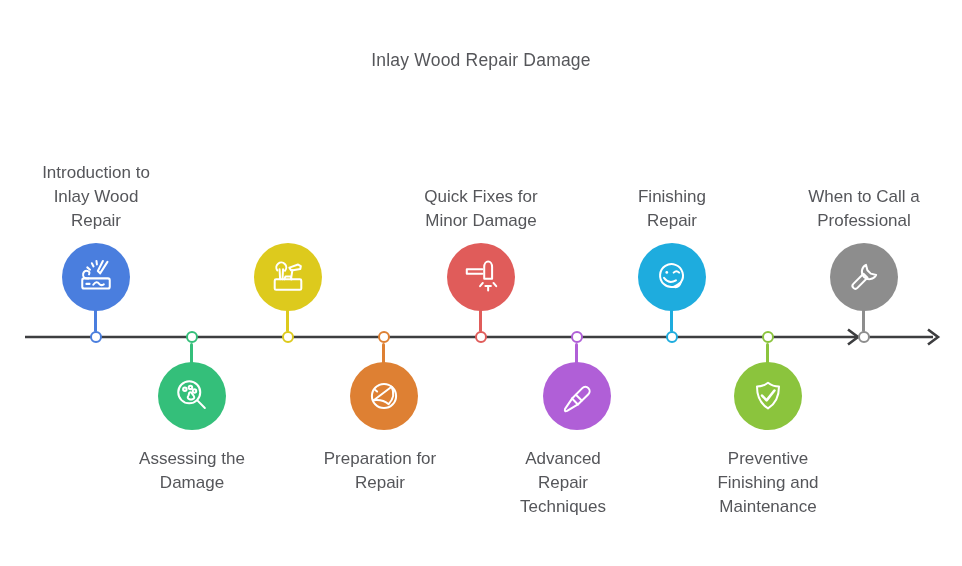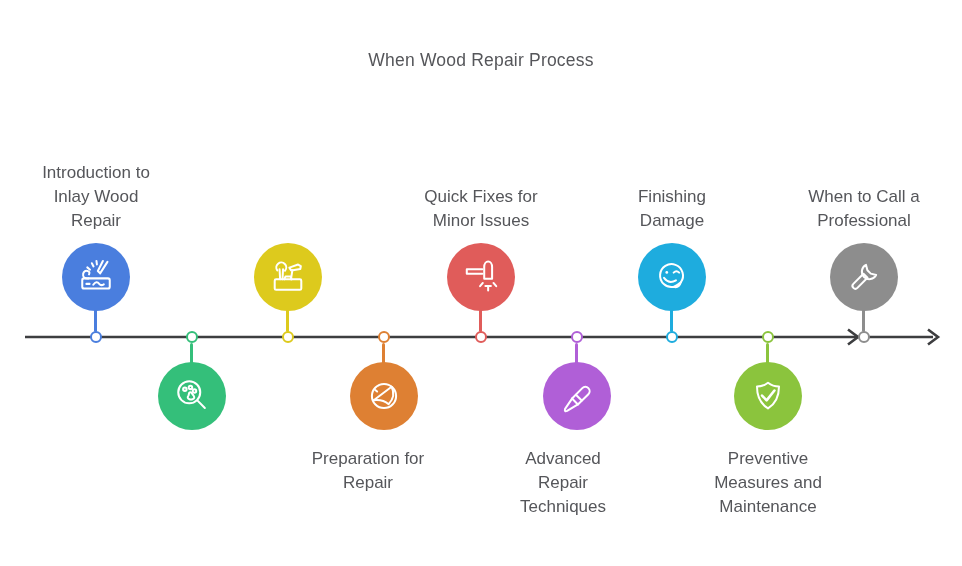--- a/index.html
+++ b/index.html
@@ -39,21 +39,21 @@
   }
   .label.above{bottom:333px;}
   .label.below{top:447px;}
   svg.icon{display:block;}
 </style>
 </head>
 <body>
 
 <div id="canvas">
 
-  <div class="title">When Wood Repair Process</div>
+  <div class="title">Inlay Wood Repair Damage</div>
 
   <svg class="line-layer" width="962" height="566" viewBox="0 0 962 566" fill="none">
     <line x1="25" y1="337" x2="933" y2="337" stroke-width="2.6" style="stroke: rgb(61, 62, 64);"></line>
     <polyline points="848,329.5 858,337 848,344.5" stroke-width="2.6" fill="none" style="stroke: rgb(61, 62, 64);"></polyline>
     <polyline points="928,329.5 938,337 928,344.5" stroke-width="2.6" fill="none" style="stroke: rgb(61, 62, 64);"></polyline>
   </svg>
 
   <div class="stem above" style="left: 94px; background-color: rgb(74, 126, 222);"></div>
   <div class="stem below" style="left: 190px; background-color: rgb(52, 191, 122);"></div>
   <div class="stem above" style="left: 286px; background-color: rgb(221, 202, 29);"></div>
@@ -91,20 +91,22 @@
   <div class="circle below" style="left: 158px; background-color: rgb(52, 191, 122);">
     <svg class="icon" width="44" height="44" viewBox="0 0 48 48" fill="none" stroke="#fff" stroke-width="2.2" stroke-linecap="round" stroke-linejoin="round">
       <circle cx="21" cy="20" r="12"></circle>
       <path d="M29.8 28.8 L38 37"></path>
       <circle cx="16.2" cy="16.5" r="1.9"></circle>
       <circle cx="22.3" cy="14.6" r="1.9"></circle>
       <circle cx="26.7" cy="18.6" r="1.9"></circle>
       <path d="M20.9 20.6 q1.3 -1.6 2.6 0 l2 2.6 q2.3 3.3 -.9 4.3 q-1.8 .6 -3.4 0 q-3.2 -1 -.9 -4.3 z"></path>
     </svg>
   </div>
+  <div class="label below" style="left:92px">Assessing the
+Damage</div>
 
   <div class="circle above" style="left: 254px; background-color: rgb(221, 202, 29);">
     <svg class="icon" width="44" height="44" viewBox="0 0 48 48" fill="none" stroke="#fff" stroke-width="2.2" stroke-linecap="round" stroke-linejoin="round">
       <rect x="9.5" y="26.5" width="29" height="11.5" rx="1.5"></rect>
       <path d="M20 26.5 l1.2 -3 h5.6 l1.2 3"></path>
       <path d="M12.3 16.8 a5.4 5.4 0 1 1 8.4 .4"></path>
       <path d="M14.8 15.5 l.6 11 M18.6 15.5 l-.6 11"></path>
       <path d="M25.5 13.8 l9.5 -3.4 3 1.8 -.6 3 -10 1.6 z"></path>
       <path d="M28.8 16.5 l-1.6 10"></path>
     </svg>
@@ -112,33 +114,33 @@
 
   <div class="circle below" style="left: 350px; background-color: rgb(222, 128, 51);">
     <svg class="icon" width="44" height="44" viewBox="0 0 48 48" fill="none" stroke="#fff" stroke-width="2.2" stroke-linecap="round" stroke-linejoin="round">
       <circle cx="24" cy="24" r="13.2"></circle>
       <path d="M32.3 13.9 L12.8 28.6"></path>
       <path d="M32.3 13.9 q5 10 -3.2 19 q-6.5 -5.5 -16.3 -4.3"></path>
       <path d="M14.5 17.5 l2 1.6"></path>
       <circle cx="18.3" cy="12.8" r="0.7" fill="#fff" stroke="none"></circle>
     </svg>
   </div>
-  <div class="label below" style="left:268px">Preparation for
+  <div class="label below" style="left:280px">Preparation for
 Repair</div>
 
   <div class="circle above" style="left: 447px; background-color: rgb(224, 92, 90);">
     <svg class="icon" width="44" height="44" viewBox="0 0 48 48" fill="none" stroke="#fff" stroke-width="2.2" stroke-linecap="round" stroke-linejoin="round">
       <path d="M8.5 15.5 h17 M8.5 20.5 h17 M8.5 15.5 v5"></path>
       <path d="M27.5 26 V13 a4.3 6 0 0 1 8.6 0 V26 Z"></path>
       <path d="M26 30.5 l-3 3.5 M37.6 30.5 l3 3.5"></path>
       <path d="M28.8 33.8 h6 M31.8 33.8 v5"></path>
     </svg>
   </div>
   <div class="label above" style="left:381px">Quick Fixes for
-Minor Issues</div>
+Minor Damage</div>
 
   <div class="circle below" style="left: 543px; background-color: rgb(176, 95, 215);">
     <svg class="icon" width="44" height="44" viewBox="0 0 48 48" fill="none" stroke="#fff" stroke-width="2.2" stroke-linecap="round" stroke-linejoin="round">
       <path d="M11 38 L18.6 26.8 L29.8 15.4 a4.6 4.6 0 0 1 6.6 6.6 L25 33.2 L13.2 40.2 q-3.2 1.4 -2.2 -2.2 z"></path>
       <path d="M18.6 26.8 l6.4 6.4 M22.8 22.6 l6.4 6.4"></path>
     </svg>
   </div>
   <div class="label below" style="left:463px">Advanced
 Repair
 Techniques</div>
@@ -146,30 +148,30 @@
   <div class="circle above" style="left: 638px; background-color: rgb(30, 172, 222);">
     <svg class="icon" width="44" height="44" viewBox="0 0 48 48" fill="none" stroke="#fff" stroke-width="2.2" stroke-linecap="round" stroke-linejoin="round">
       <path d="M33.7 29.7 A12.5 12.5 0 1 0 25.7 34.8"></path>
       <path d="M33.7 29.7 q-2.2 6.8 -8 5.1 q5 -2.3 8 -5.1 z"></path>
       <circle cx="18.3" cy="19" r="1.5" fill="#fff" stroke="none"></circle>
       <path d="M25.8 19.2 q3 -3 6 0"></path>
       <path d="M15.3 25 q5.5 7.2 13 2.6"></path>
     </svg>
   </div>
   <div class="label above" style="left:572px">Finishing
-Damage</div>
+Repair</div>
 
   <div class="circle below" style="left: 734px; background-color: rgb(139, 196, 61);">
     <svg class="icon" width="44" height="44" viewBox="0 0 48 48" fill="none" stroke="#fff" stroke-width="2.2" stroke-linecap="round" stroke-linejoin="round">
       <path d="M24 9.5 c3.6 2.8 8.4 4.1 12 4.1 c0 10.8 -4 18.9 -12 24 c-8 -5.1 -12 -13.2 -12 -24 c3.6 0 8.4 -1.3 12 -4.1 z"></path>
       <path d="M17.5 23.5 l5 5.3 L31 18" stroke-width="2.8"></path>
     </svg>
   </div>
   <div class="label below" style="left:668px">Preventive
-Measures and
+Finishing and
 Maintenance</div>
 
   <div class="circle above" style="left: 830px; background-color: rgb(141, 141, 141);">
     <svg class="icon" width="44" height="44" viewBox="0 0 48 48" fill="none" stroke="#fff" stroke-width="2.2" stroke-linecap="round" stroke-linejoin="round">
       <path d="M12.4 31.5 l11 -11 4.4 4.4 -11 11 a3.11 3.11 0 0 1 -4.4 -4.4 z"></path>
       <path d="M26.2 10.8 A8.2 8.2 0 1 0 37.2 21.8 L31.4 20.3 27.7 16.6 Z"></path>
     </svg>
   </div>
   <div class="label above" style="left:764px">When to Call a
 Professional</div>

